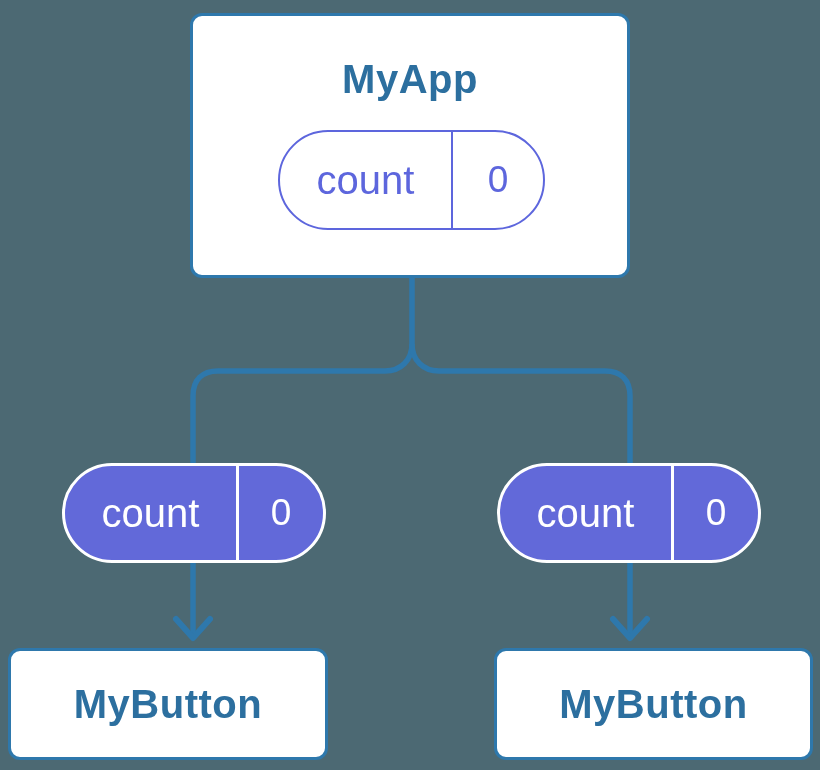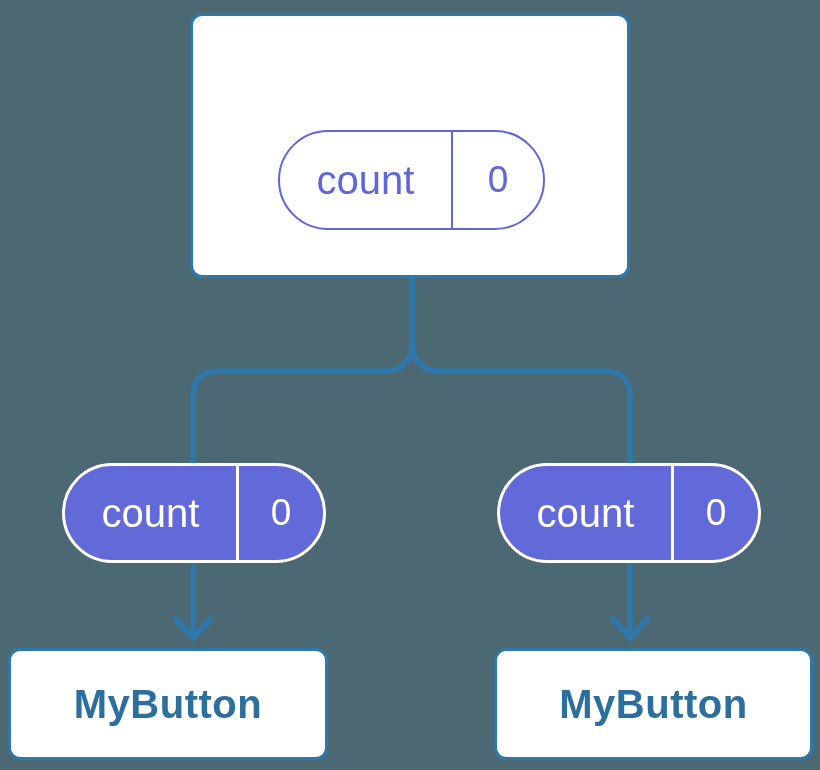--- a/index.html
+++ b/index.html
@@ -110,20 +110,21 @@
 
   <svg class="connectors" viewBox="0 0 820 770" aria-hidden="true">
     <path class="conn-line" d="M412 276 L412 344"></path>
     <path class="conn-line" d="M412 344 C412 360 401 371 385 371 L218 371 C202 371 193 380 193 396 L193 636"></path>
     <path class="conn-line" d="M412 344 C412 360 423 371 439 371 L605 371 C621 371 630 380 630 396 L630 636"></path>
     <path class="conn-arrow" d="M176 619 L193 638 L210 619"></path>
     <path class="conn-arrow" d="M613 619 L630 638 L647 619"></path>
   </svg>
 
   <div class="card parent-card">
+    <div class="card-title">MyApp</div>
     <div class="pill pill-outline">
       <span class="pill-name">count</span>
       <span class="pill-value">0</span>
     </div>
   </div>
 
   <div class="pill pill-filled pill-filled-left">
     <span class="pill-name">count</span>
     <span class="pill-value">0</span>
   </div>

